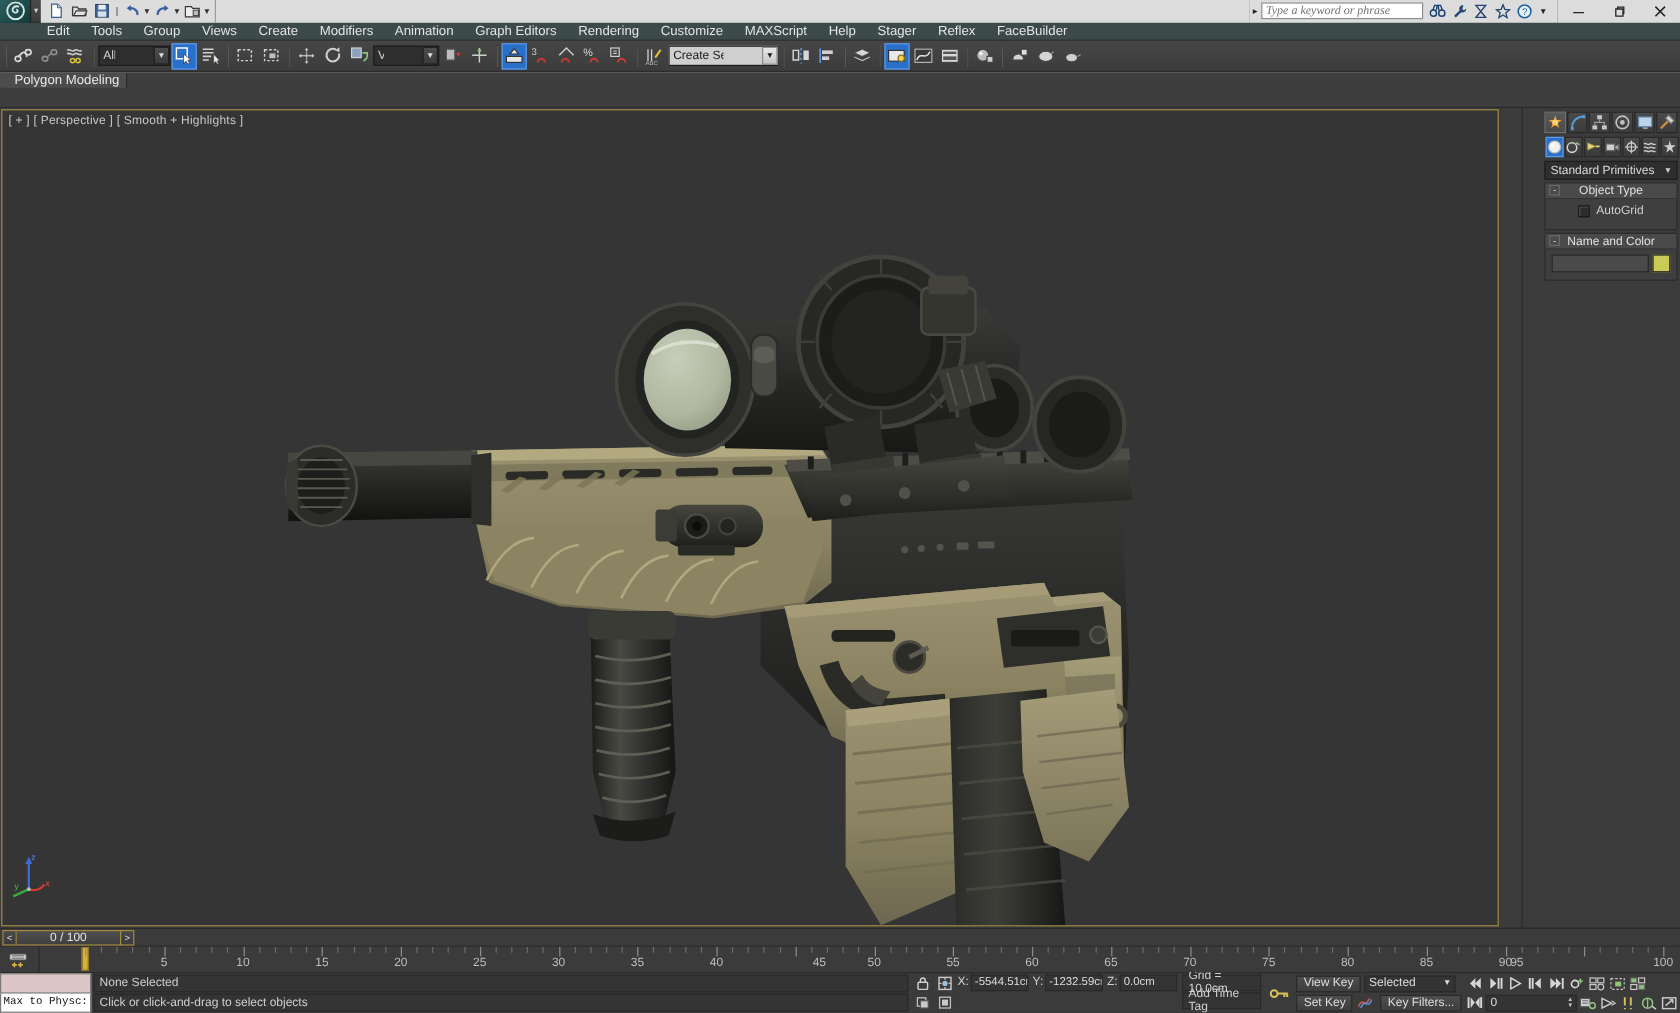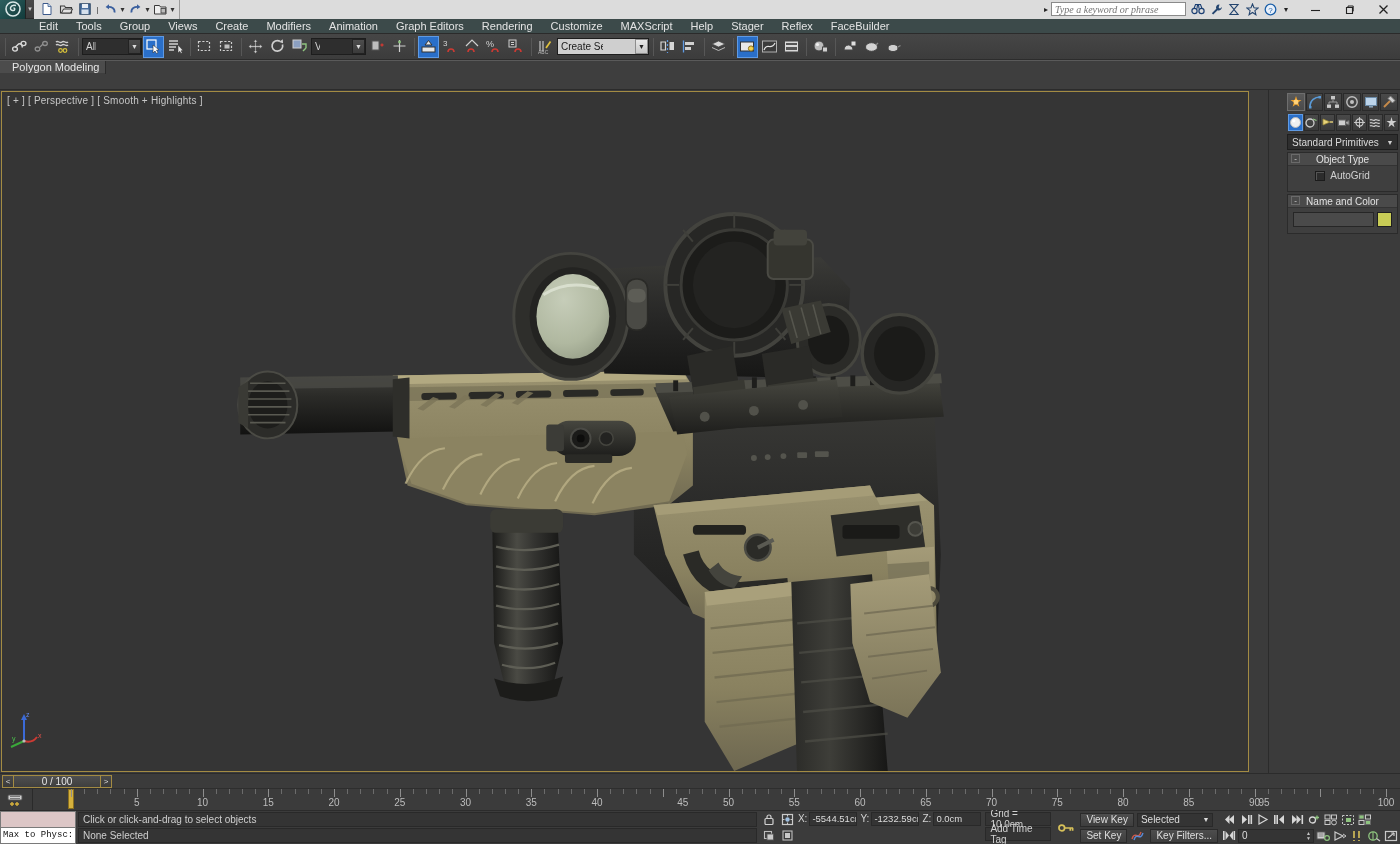--- a/index.html
+++ b/index.html
@@ -1093,22 +1093,22 @@
       </div>
   </div>
 
   <div class="statusbar">
     <div class="listener">
       <div class="listener-top"></div>
       <div class="listener-bot">Max to Physc:</div>
     </div>
 
     <div class="statuscol">
+      <div class="statusline">None Selected</div>
       <div class="statusline">Click or click-and-drag to select objects</div>
-      <div class="statusline">None Selected</div>
     </div>
 
     <div style="display:flex;flex-direction:column;gap:1px;padding:1px 1px;">
       <div class="cbtn">
         <svg width="12" height="13" viewBox="0 0 12 13">
             <rect x="2" y="5.5" width="8" height="6" rx="1" fill="none" stroke="#d0d0d0" stroke-width="1.2"></rect>
             <path d="M4 5.5V4a2 2 0 0 1 4 0v1.5" fill="none" stroke="#d0d0d0" stroke-width="1.2"></path>
           </svg>
       </div>
       <div class="cbtn">

